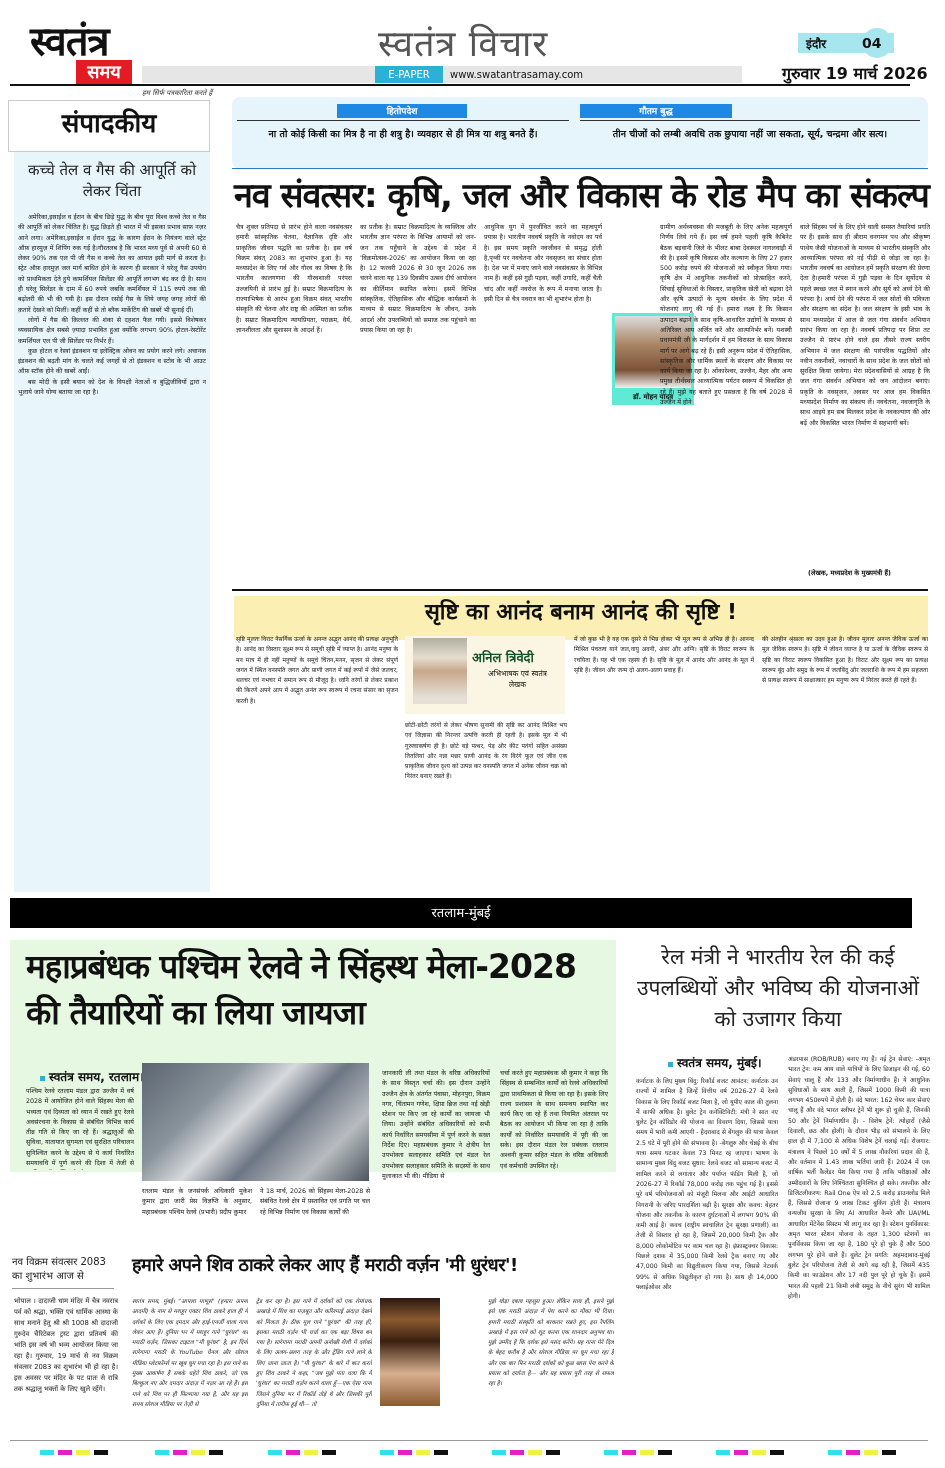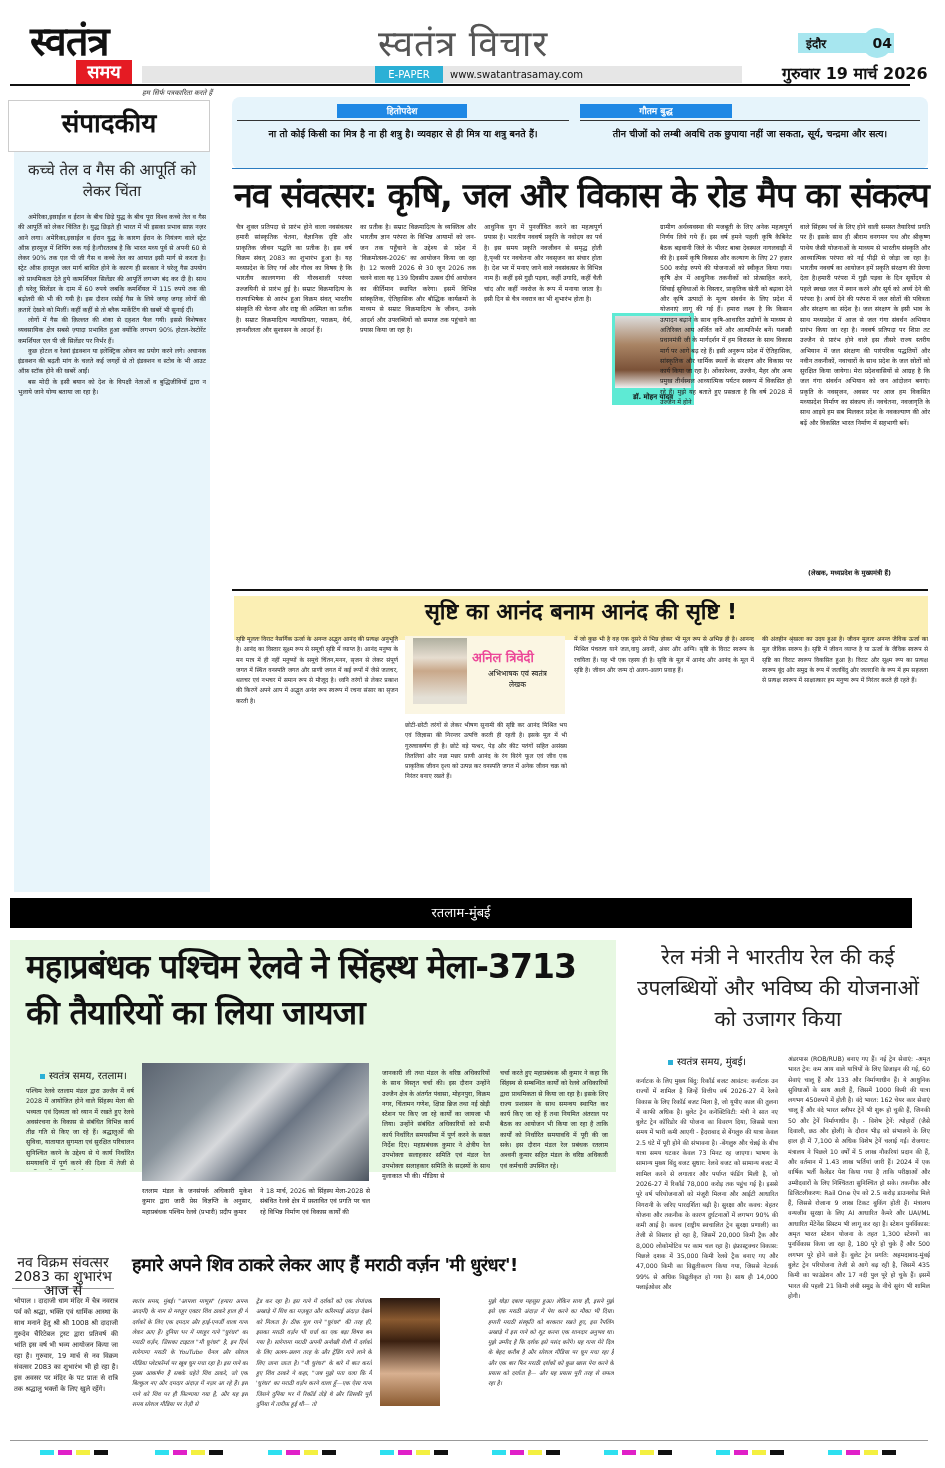--- a/index.html
+++ b/index.html
@@ -10,53 +10,53 @@
 
 .logo-top{left:30px;top:20px;font-size:40px;font-weight:900;letter-spacing:-1px;line-height:42px;font-family:"DejaVu Sans",sans-serif}
 .logo-box{left:76px;top:60px;width:56px;height:24px;background:#e51b23;color:#fff;font-size:18px;font-weight:900;text-align:center;line-height:24px}
 .tagline{left:142px;top:88px;font-size:7px;font-style:italic;color:#333}
 .greybar{left:142px;top:66px;width:600px;height:17px;background:#e6e6e6}
 .epaper{left:375px;top:66px;width:68px;height:17px;background:#2bb0d6;color:#fff;font-size:10px;line-height:17px;text-align:center}
 .url{left:450px;top:66px;font-size:10px;line-height:17px;color:#111}
 .page-title{left:378px;top:18px;font-size:36px;color:#555;font-weight:400;letter-spacing:1px}
 .city-box{left:798px;top:33px;width:96px;height:20px;background:#a7e6ef}
 .city{left:806px;top:35px;font-size:12px;font-weight:bold}
-.pgnum{left:862px;top:28px;width:30px;height:30px;border-radius:50%;background:#a7e6ef;font-size:14px;font-weight:bold;text-align:right;line-height:30px}
+.pgnum{left:862px;top:28px;width:30px;height:30px;border-radius:50%;background:#a7e6ef;font-size:14px;font-weight:bold;text-align:left;line-height:30px}
 .date{left:782px;top:62px;font-size:16px;font-weight:bold}
 .hrule{left:10px;width:900px;height:2px;background:#111}
 
 .ed-box{left:8px;top:100px;width:202px;height:52px;border:1px solid #ccc;background:#fff}
 .ed-title{left:8px;top:104px;width:202px;font-size:26px;font-weight:900;text-align:center}
 .ed-col{left:14px;top:152px;width:196px;height:740px;background:#e8f5fb}
 .ed-head{left:14px;top:160px;width:196px;font-size:15px;text-align:center;line-height:21px;color:#222}
 
 .quote-panel{left:232px;top:97px;width:696px;height:72px;background:#e6f4fb;border-radius:8px}
 .quote-tag{height:14px;background:#1e88e5;color:#fff;font-size:9px;font-weight:bold;text-align:center;line-height:14px}
 .quote-txt{font-size:9.5px;font-weight:bold;text-align:center;line-height:13px}
 .main-head{left:234px;top:172px;width:700px;font-size:34px;font-weight:900;letter-spacing:-1px;line-height:46px;white-space:nowrap}
 .photo-ceo{left:612px;top:313px;width:82px;height:92px;background:#5eead4;padding:3px}
 .photo-inner{width:100%;height:72px;background:linear-gradient(180deg,#ddd 0%,#a98464 40%,#7b5238 75%,#f0f0f0 100%)}
 .photo-cap{font-size:7px;font-weight:bold;text-align:center;margin-top:4px}
 
 .srishti-head{left:234px;top:596px;width:694px;height:44px;background:#fbefb4;font-size:22px;font-weight:900;text-align:center;line-height:32px}
 .author-box{left:405px;top:636px;width:160px;height:78px;background:#fbf6e3}
 .author-photo{left:413px;top:638px;width:54px;height:66px;background:linear-gradient(180deg,#b0b0a0,#e6ddd0 30%,#c9a88a 50%,#e4e0d6 90%)}
-.author-name{left:472px;top:648px;font-size:13px;color:#ec4899;font-weight:bold}
+.author-name{left:472px;top:648px;font-size:13px;color:#14532d;font-weight:bold}
 .author-role{left:480px;top:668px;font-size:7.5px;text-align:center;width:75px;line-height:11px}
 
 .section-bar{left:10px;top:898px;width:902px;height:30px;background:#000;color:#fff;text-align:center;font-size:13px;line-height:30px}
 
 .rail-bg{left:10px;top:940px;width:606px;height:232px;background:#e7f8e2}
 .rail-head{left:26px;top:944px;width:580px;font-size:33px;font-weight:900;line-height:46px;letter-spacing:-1px}
 .rail-photo{left:142px;top:1063px;width:227px;height:118px;background:linear-gradient(135deg,#5b6470 0%,#8a949c 30%,#d7d9dc 45%,#6c7684 60%,#b8bcc0 80%,#4c5560 100%)}
-.dateline{font-size:10px;font-weight:normal}
+.dateline{font-size:12px;font-weight:bold}
 .dateline .sq{display:inline-block;width:5px;height:5px;background:#2bb0d6;margin-right:4px}
 .rm-head{left:628px;top:942px;width:300px;font-size:21px;line-height:31px;text-align:center;color:#222}
 
-.small-box{left:12px;top:1255px;width:102px;height:34px;font-size:14px;text-align:center;line-height:14px;color:#222;border-bottom:1px solid #999}
+.small-box{left:12px;top:1255px;width:102px;height:34px;font-size:10px;line-height:14px;color:#222;border-bottom:1px solid #999}
 .shiv-head{left:132px;top:1252px;width:486px;font-size:18px;font-weight:900;white-space:nowrap;letter-spacing:-0.5px}
 .shiv-photo{left:380px;top:1298px;width:60px;height:108px;background:linear-gradient(180deg,#2a1810 0%,#8a5a30 20%,#3a2010 40%,#d8b090 70%,#8a5a30 100%)}
 .footer-rule{left:10px;top:1440px;width:918px;height:1px;background:#999}
 .cmyk{top:1450px;display:flex;gap:4px}
 .cmyk span{display:block;width:14px;height:5px}
 </style>
 </head>
 <body>
 
 <div class="abs logo-top">स्वतंत्र</div>
@@ -115,21 +115,21 @@
 <div class="abs author-photo"></div>
 <div class="abs author-name">अनिल त्रिवेदी</div>
 <div class="abs author-role">अभिभाषक एवं स्वतंत्र लेखक</div>
 <div class="abs col" style="left:405px;top:720px;width:162px;height:166px;font-size:6px">छोटी-छोटी तरंगों से लेकर भीषण सुनामी की सृष्टि कर आनंद मिश्रित भय एवं जिज्ञासा की निरन्तर उत्पत्ति करती ही रहती है। इसके मूल में भी गुरुत्वाकर्षण ही है। छोटे बड़े पत्थर, पेड़ और कीट पतंगों सहित असंख्य तितलियां और नन्ना मछर प्राणी आनंद के रंग बिरंगे फूल एवं जीव एक प्राकृतिक जीवन दृश्य को उत्पन्न कर वनस्पति जगत में अनेक जीवन चक्र को निरंतर बनाए रखते हैं।</div>
 <div class="abs col" style="left:574px;top:634px;width:180px;height:252px;font-size:6px">में जो कुछ भी है वह एक दूसरे से भिन्न होकर भी मूल रूप से अभिन्न ही है। आनन्द मिश्रित पंचतत्व याने जल,वायु अवनी, अंबर और अग्नि। सृष्टि के विराट स्वरूप के रचयिता हैं। यह भी एक रहस्य ही है। सृष्टि के मूल में आनंद और आनंद के मूल में सृष्टि है। जीवन और जन्म दो अलग-अलग प्रवाह हैं।</div>
 <div class="abs col" style="left:762px;top:634px;width:166px;height:252px;font-size:6px">की अंतहीन श्रृंखला का उदय हुआ है। जीवन मूलतः अनन्त जैविक ऊर्जा का मूल जैविक स्वरूप है। सृष्टि में जीवन व्याप्त है या ऊर्जा के जैविक स्वरूप से सृष्टि का विराट स्वरूप विकसित हुआ है। विराट और सूक्ष्म रूप का प्रत्यक्ष स्वरूप बूंद और समुद्र के रूप में जलबिंदु और जलराशि के रूप में हम सहजता से प्रत्यक्ष स्वरूप में साक्षात्कार हम मनुष्य रूप में निरंतर करते ही रहते हैं।</div>
 
 <div class="abs section-bar">रतलाम-मुंबई</div>
 
 <div class="abs rail-bg"></div>
-<div class="abs rail-head">महाप्रबंधक पश्चिम रेलवे ने सिंहस्थ मेला-3713 की तैयारियों का लिया जायजा</div>
+<div class="abs rail-head">महाप्रबंधक पश्चिम रेलवे ने सिंहस्थ मेला-2028 की तैयारियों का लिया जायजा</div>
 <div class="abs dateline" style="left:40px;top:1068px"><span class="sq"></span><span>स्वतंत्र समय, रतलाम।</span></div>
 <div class="abs col" style="left:26px;top:1086px;width:108px;height:84px;font-size:6.3px">पश्चिम रेलवे रतलाम मंडल द्वारा उज्जैन में वर्ष 2028 में आयोजित होने वाले सिंहस्थ मेला की भव्यता एवं दिव्यता को ध्यान में रखते हुए रेलवे अवसंरचना के विकास से संबंधित विभिन्न कार्य तीव्र गति से किए जा रहे हैं। श्रद्धालुओं की सुविधा, यातायात सुगमता एवं सुरक्षित परिचालन सुनिश्चित करने के उद्देश्य से ये कार्य निर्धारित समयावधि में पूर्ण करने की दिशा में तेजी से प्रगति पर हैं। पश्चिम रेलवे</div>
 <div class="abs rail-photo"></div>
 <div class="abs col" style="left:142px;top:1186px;width:110px;height:40px">रतलाम मंडल के जनसंपर्क अधिकारी मुकेश कुमार द्वारा जारी प्रेस विज्ञप्ति के अनुसार, महाप्रबंधक पश्चिम रेलवे (प्रभारी) प्रदीप कुमार</div>
 <div class="abs col" style="left:260px;top:1186px;width:110px;height:40px">ने 18 मार्च, 2026 को सिंहस्थ मेला-2028 से संबंधित रेलवे क्षेत्र में प्रस्तावित एवं प्रगति पर चल रहे विभिन्न निर्माण एवं विकास कार्यों की</div>
 <div class="abs col" style="left:382px;top:1068px;width:108px;height:158px">जानकारी ली तथा मंडल के वरिष्ठ अधिकारियों के साथ विस्तृत चर्चा की। इस दौरान उन्होंने उज्जैन क्षेत्र के अंतर्गत पंवासा, मोहनपुरा, विक्रम नगर, चिंतामन गणेश, क्षिप्रा ब्रिज तथा नई खेड़ी स्टेशन पर किए जा रहे कार्यों का जायजा भी लिया। उन्होंने संबंधित अधिकारियों को सभी कार्य निर्धारित समयसीमा में पूर्ण करने के सख्त निर्देश दिए। महाप्रबंधक कुमार ने क्षेत्रीय रेल उपभोक्ता सलाहकार समिति एवं मंडल रेल उपभोक्ता सलाहकार समिति के सदस्यों के साथ मुलाकात भी की। मीडिया से</div>
 <div class="abs col" style="left:500px;top:1068px;width:108px;height:158px">चर्चा करते हुए महाप्रबंधक श्री कुमार ने कहा कि सिंहस्थ से सम्बन्धित कार्यों को रेलवे अधिकारियों द्वारा प्राथमिकता से किया जा रहा है। इसके लिए राज्य प्रशासन के साथ समन्वय स्थापित कर कार्य किए जा रहे हैं तथा नियमित अंतराल पर बैठक का आयोजन भी किया जा रहा है ताकि कार्यों को निर्धारित समयावधि में पूरी की जा सके। इस दौरान मंडल रेल प्रबंधक रतलाम अश्वनी कुमार सहित मंडल के वरिष्ठ अधिकारी एवं कर्मचारी उपस्थित रहे।</div>
 
 <div class="abs rm-head">रेल मंत्री ने भारतीय रेल की कई उपलब्धियों और भविष्य की योजनाओं को उजागर किया</div>
 <div class="abs dateline" style="left:668px;top:1054px"><span class="sq"></span><span>स्वतंत्र समय, मुंबई।</span></div>

